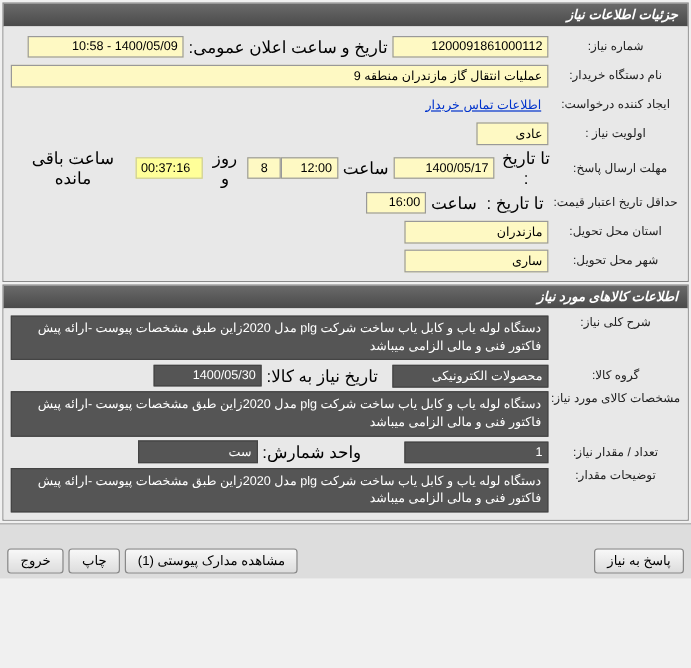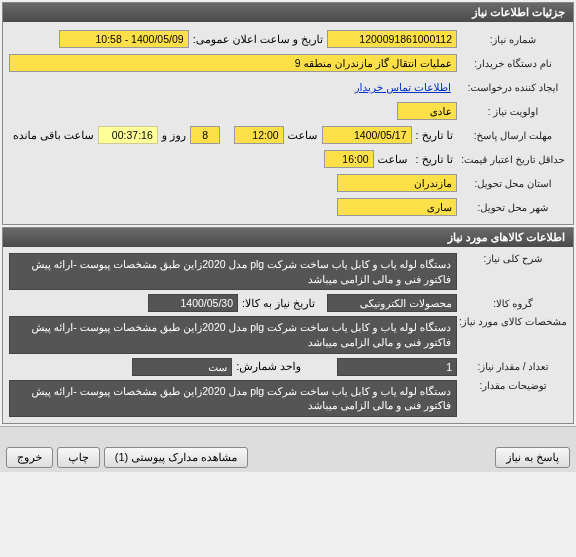--- a/index.html
+++ b/index.html
@@ -16,59 +16,61 @@
       border: 1px solid #888;
       margin: 2px;
       background: #fff;
     }
     .panel-header {
       background: linear-gradient(to bottom, #6a6a6a, #4a4a4a);
       color: #fff;
       padding: 3px 8px;
       font-size: 11px;
       font-weight: bold;
+      font-style: italic;
     }
     .form-body {
       padding: 4px 6px;
       background: #e8e8e8;
     }
     .row {
       display: flex;
       align-items: center;
       margin: 2px 0;
       min-height: 22px;
     }
     .label {
       width: 110px;
       text-align: center;
       padding-left: 2px;
       font-size: 10px;
       color: #222;
     }
     .value-box {
-      background: #fde047;
+      background: #fef9c3;
       border: 1px solid #999;
       padding: 2px 4px;
       font-size: 10.5px;
       min-height: 18px;
       display: inline-block;
       color: #000;
     }
     .value-box.dark {
       background: #555;
       color: #fff;
       border-color: #444;
     }
     .value-box.yellow {
       background: #ffff99;
       border-color: #cc9;
     }
     .inline-label {
-      font-size: 11px;
+      font-size: 14px;
       margin: 0 4px;
+      text-align: center;
     }
     .link {
       color: #0033cc;
       text-decoration: underline;
       cursor: pointer;
       font-size: 10.5px;
       margin-right: 6px;
     }
     .multiline {
       background: #555;
@@ -130,21 +132,21 @@
 
     <div class="row">
       <span class="label">مهلت ارسال پاسخ:</span>
       <span class="inline-label" style="width:auto">تا تاریخ :</span>
       <span class="value-box" style="width:90px">1400/05/17</span>
       <span class="inline-label">ساعت</span>
       <span class="value-box" style="width:50px">12:00</span>
       <span style="flex:1"></span>
       <span class="value-box" style="width:30px;text-align:center">8</span>
       <span class="inline-label">روز و</span>
-      <span class="value-box yellow" style="width:60px;text-align:right">00:37:16</span>
+      <span class="value-box yellow" style="width:60px;text-align:left">00:37:16</span>
       <span class="inline-label">ساعت باقی مانده</span>
     </div>
 
     <div class="row">
       <span class="label" style="width:110px">حداقل تاریخ اعتبار قیمت:</span>
       <span class="inline-label">تا تاریخ :</span>
       <span class="inline-label">ساعت</span>
       <span class="value-box" style="width:50px">16:00</span>
     </div>
 

